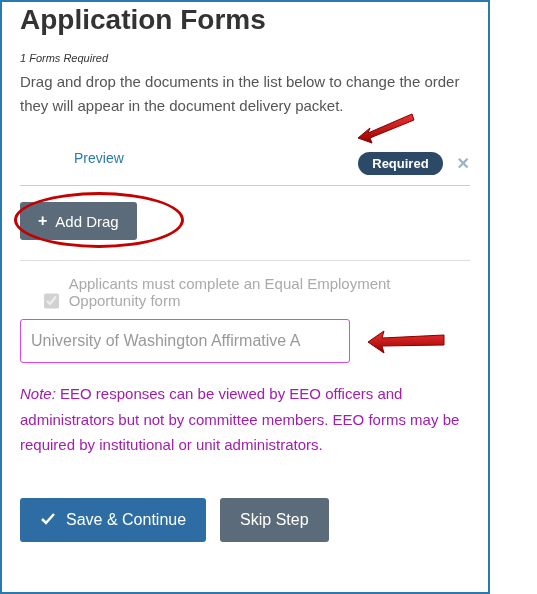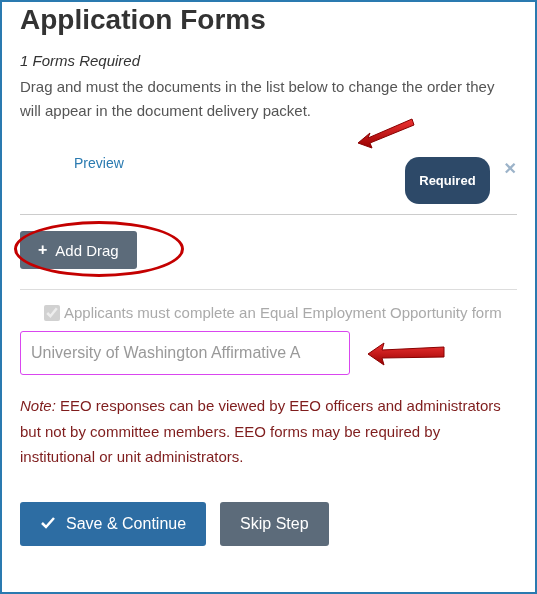--- a/index.html
+++ b/index.html
@@ -2,36 +2,36 @@
 <html><head>
 <meta charset="utf-8">
 <style>
   * { box-sizing: border-box; margin: 0; padding: 0; }
   body {
     font-family: -apple-system, BlinkMacSystemFont, "Segoe UI", Arial, sans-serif;
     color: #333;
     background: #fff;
   }
   .page {
-    width: 537px;
+    width: 490px;
     height: 594px;
     border: 2px solid #2a7ab0;
     padding: 0 18px 18px 18px;
     position: relative;
   }
   h1 {
     font-size: 28px;
     font-weight: 700;
     color: #333;
     margin-top: 2px;
     margin-bottom: 16px;
   }
   .subheading {
     font-style: italic;
-    font-size: 15px;
+    font-size: 11px;
     color: #333;
     margin-bottom: 6px;
   }
   .instructions {
     font-size: 15px;
     color: #555;
     line-height: 1.6;
     margin-bottom: 18px;
   }
   .form-row {
@@ -55,21 +55,21 @@
     font-size: 14px;
     color: #2a7ab0;
     text-decoration: none;
     margin-left: 48px;
   }
   .badge {
     background: #2d4968;
     color: #fff;
     font-size: 13px;
     font-weight: 600;
-    padding: 16px 14px;
+    padding: 4px 14px;
     border-radius: 14px;
     margin-left: 8px;
     margin-top: 6px;
   }
   .close-x {
     color: #9cb3c9;
     font-size: 16px;
     font-weight: bold;
     margin-left: 14px;
     margin-top: 8px;
@@ -91,22 +91,22 @@
     display: inline-flex;
     align-items: center;
     gap: 8px;
   }
   .add-form-btn .plus {
     font-size: 16px;
     font-weight: bold;
   }
   .checkbox-row {
     display: flex;
-    align-items: center;
-    gap: 4px;
+    align-items: flex-end;
+    gap: 10px;
     margin-top: 14px;
     margin-bottom: 10px;
     margin-left: 24px;
   }
   .checkbox-row input[type=checkbox] {
     width: 16px;
     height: 16px;
     accent-color: #999;
   }
   .checkbox-row label {
@@ -121,23 +121,23 @@
     border: 1px solid #d946ef;
     border-radius: 3px;
     background: #fff;
   }
   .input-row {
     position: relative;
     margin-bottom: 18px;
   }
   .note {
     font-size: 15px;
-    color: #7f1d1d;
+    color: #a21caf;
     line-height: 1.7;
-    margin-bottom: 32px;
+    margin-bottom: 40px;
   }
   .note em { font-style: italic; }
   .action-row {
     display: flex;
     gap: 14px;
   }
   .btn {
     border: none;
     border-radius: 3px;
     padding: 13px 20px;
@@ -167,21 +167,21 @@
 </style>
 </head>
 <body>
 
 <div class="page">
 
   <h1>Application Forms</h1>
 
   <div class="subheading">1 Forms Required</div>
 
-  <p class="instructions">Drag and must the documents in the list below to change the order they will appear in the document delivery packet.</p>
+  <p class="instructions">Drag and drop the documents in the list below to change the order they will appear in the document delivery packet.</p>
 
   <div class="form-row">
     <div class="form-row-main">
       <a href="#" class="preview-link">Preview</a>
     </div>
     <span class="badge">Required</span>
     <span class="close-x">✕</span>
 
     <svg class="anno-arrow" style="left:336px; top:-28px;" width="60" height="36" viewBox="0 0 60 36">
       <defs>

